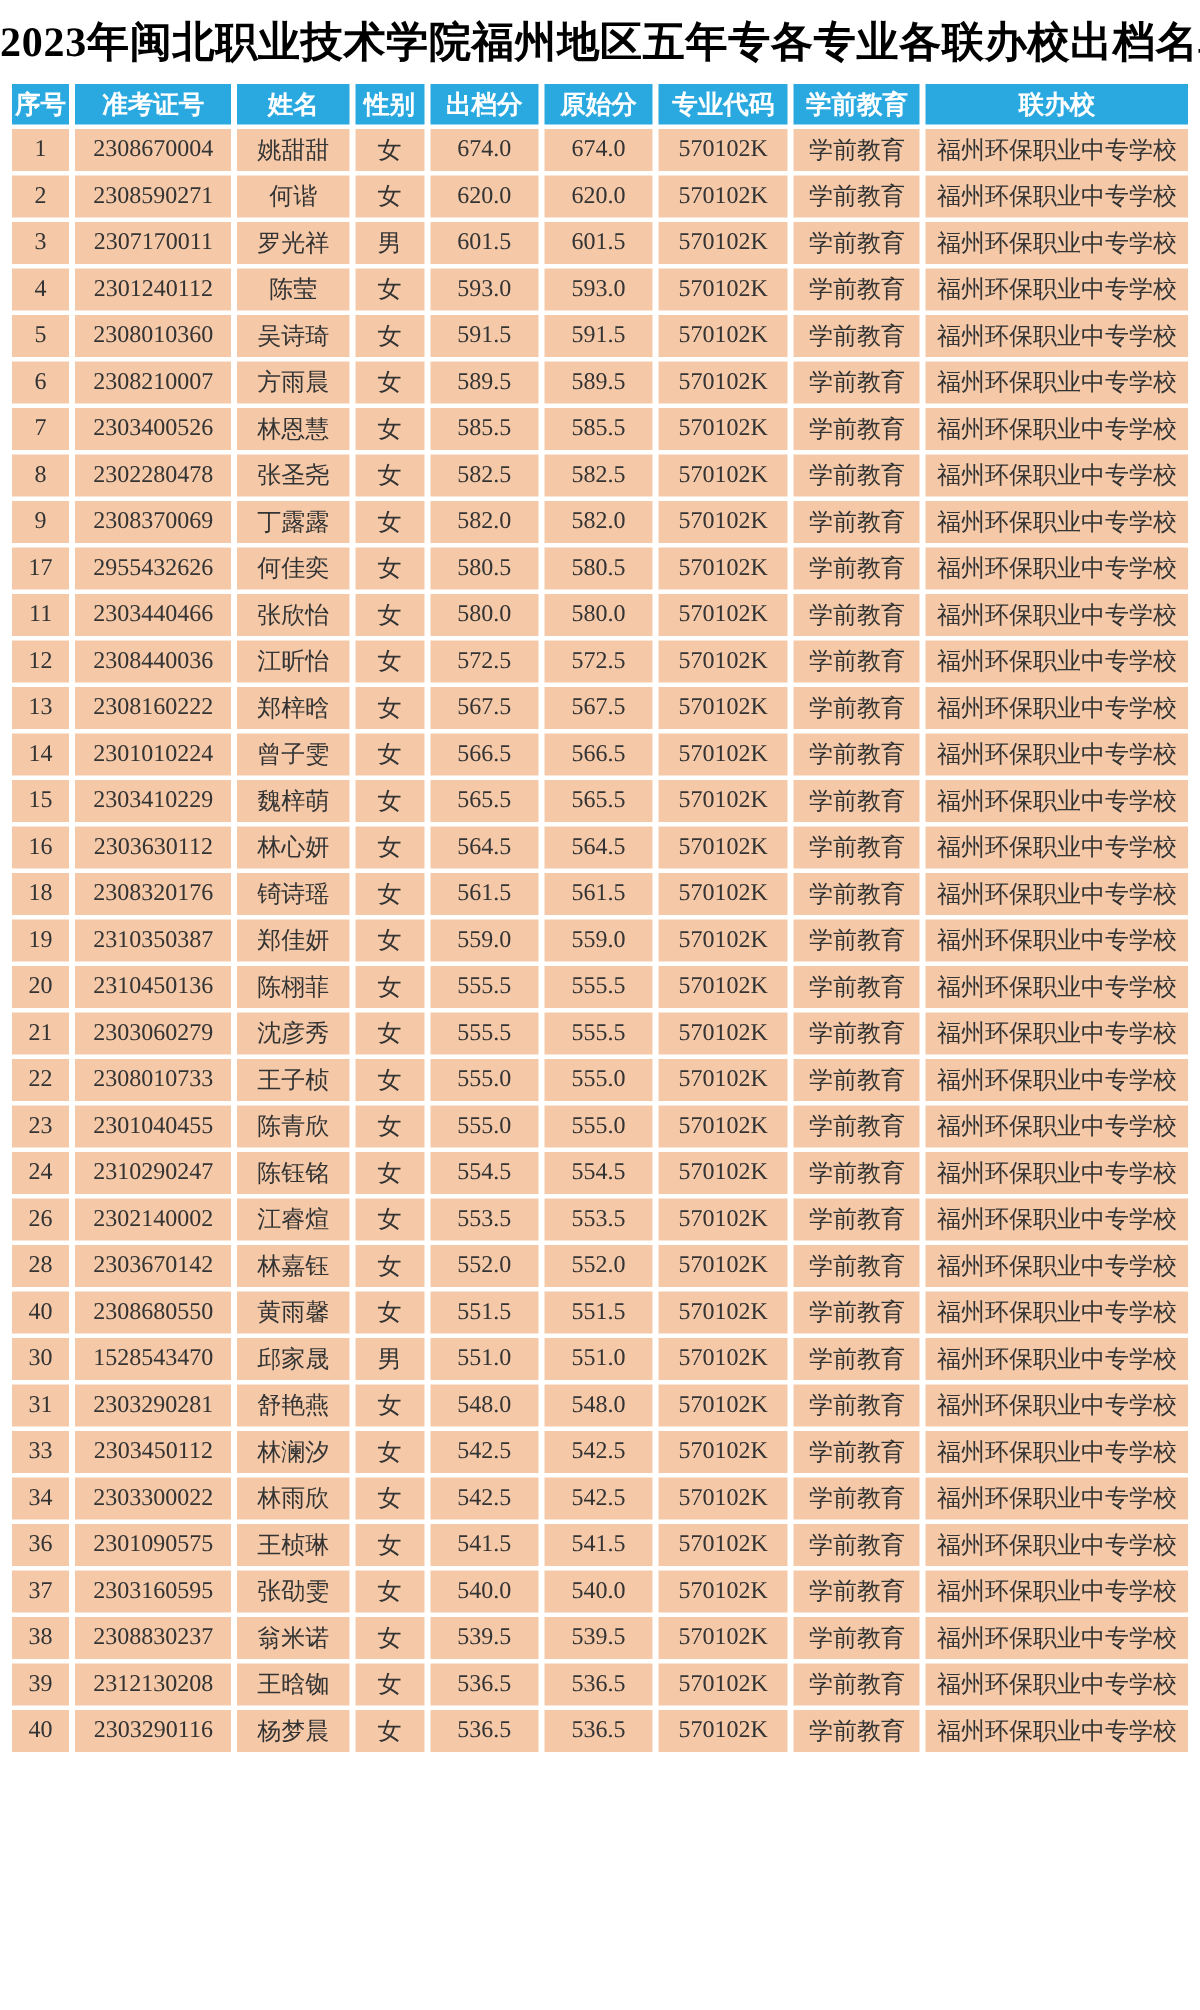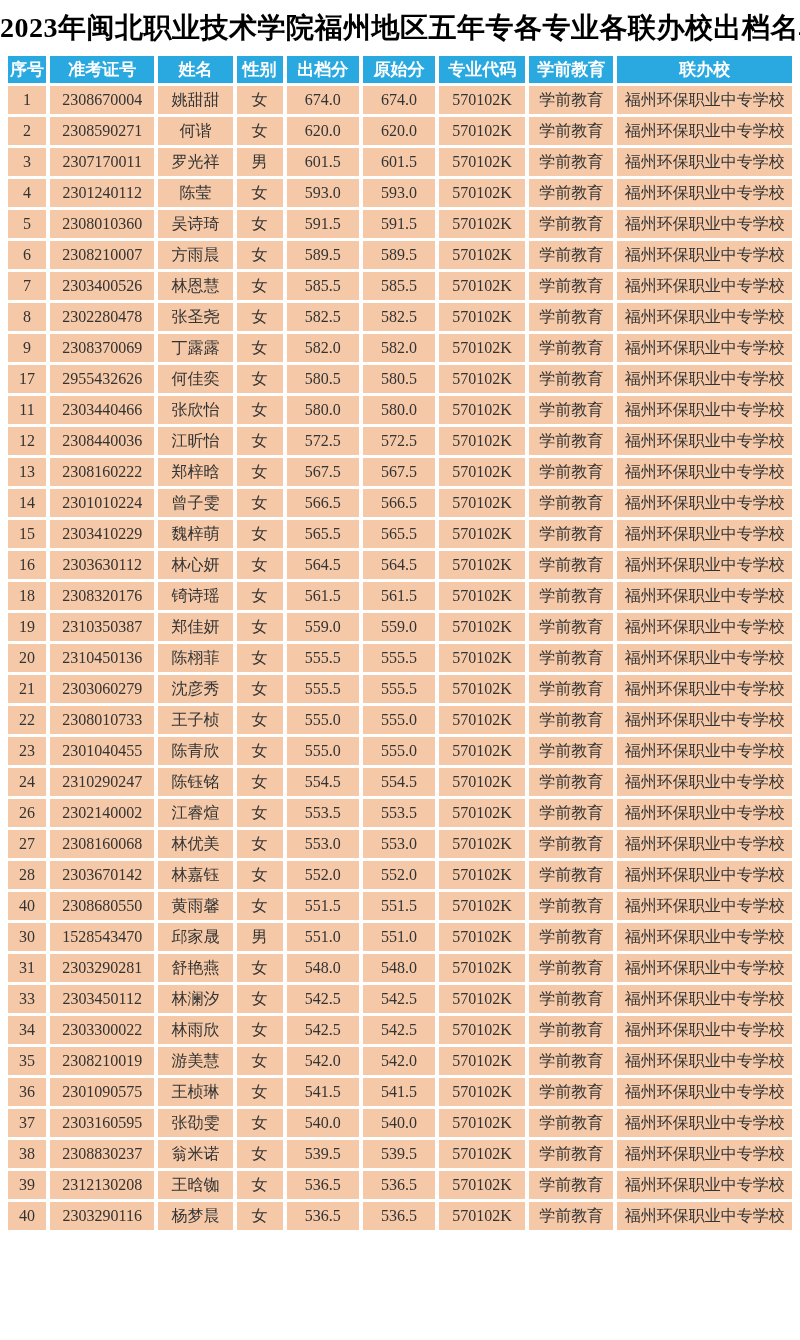--- a/index.html
+++ b/index.html
@@ -352,31 +352,20 @@
           <td>2302140002</td>
           <td>江睿煊</td>
           <td>女</td>
           <td>553.5</td>
           <td>553.5</td>
           <td>570102K</td>
           <td>学前教育</td>
           <td>福州环保职业中专学校</td>
         </tr>
         <tr>
-          <td>27</td>
-          <td>2308160068</td>
-          <td>林优美</td>
-          <td>女</td>
-          <td>553.0</td>
-          <td>553.0</td>
-          <td>570102K</td>
-          <td>学前教育</td>
-          <td>福州环保职业中专学校</td>
-        </tr>
-        <tr>
           <td>28</td>
           <td>2303670142</td>
           <td>林嘉钰</td>
           <td>女</td>
           <td>552.0</td>
           <td>552.0</td>
           <td>570102K</td>
           <td>学前教育</td>
           <td>福州环保职业中专学校</td>
         </tr>
@@ -429,31 +418,20 @@
           <td>2303300022</td>
           <td>林雨欣</td>
           <td>女</td>
           <td>542.5</td>
           <td>542.5</td>
           <td>570102K</td>
           <td>学前教育</td>
           <td>福州环保职业中专学校</td>
         </tr>
         <tr>
-          <td>35</td>
-          <td>2308210019</td>
-          <td>游美慧</td>
-          <td>女</td>
-          <td>542.0</td>
-          <td>542.0</td>
-          <td>570102K</td>
-          <td>学前教育</td>
-          <td>福州环保职业中专学校</td>
-        </tr>
-        <tr>
           <td>36</td>
           <td>2301090575</td>
           <td>王桢琳</td>
           <td>女</td>
           <td>541.5</td>
           <td>541.5</td>
           <td>570102K</td>
           <td>学前教育</td>
           <td>福州环保职业中专学校</td>
         </tr>

